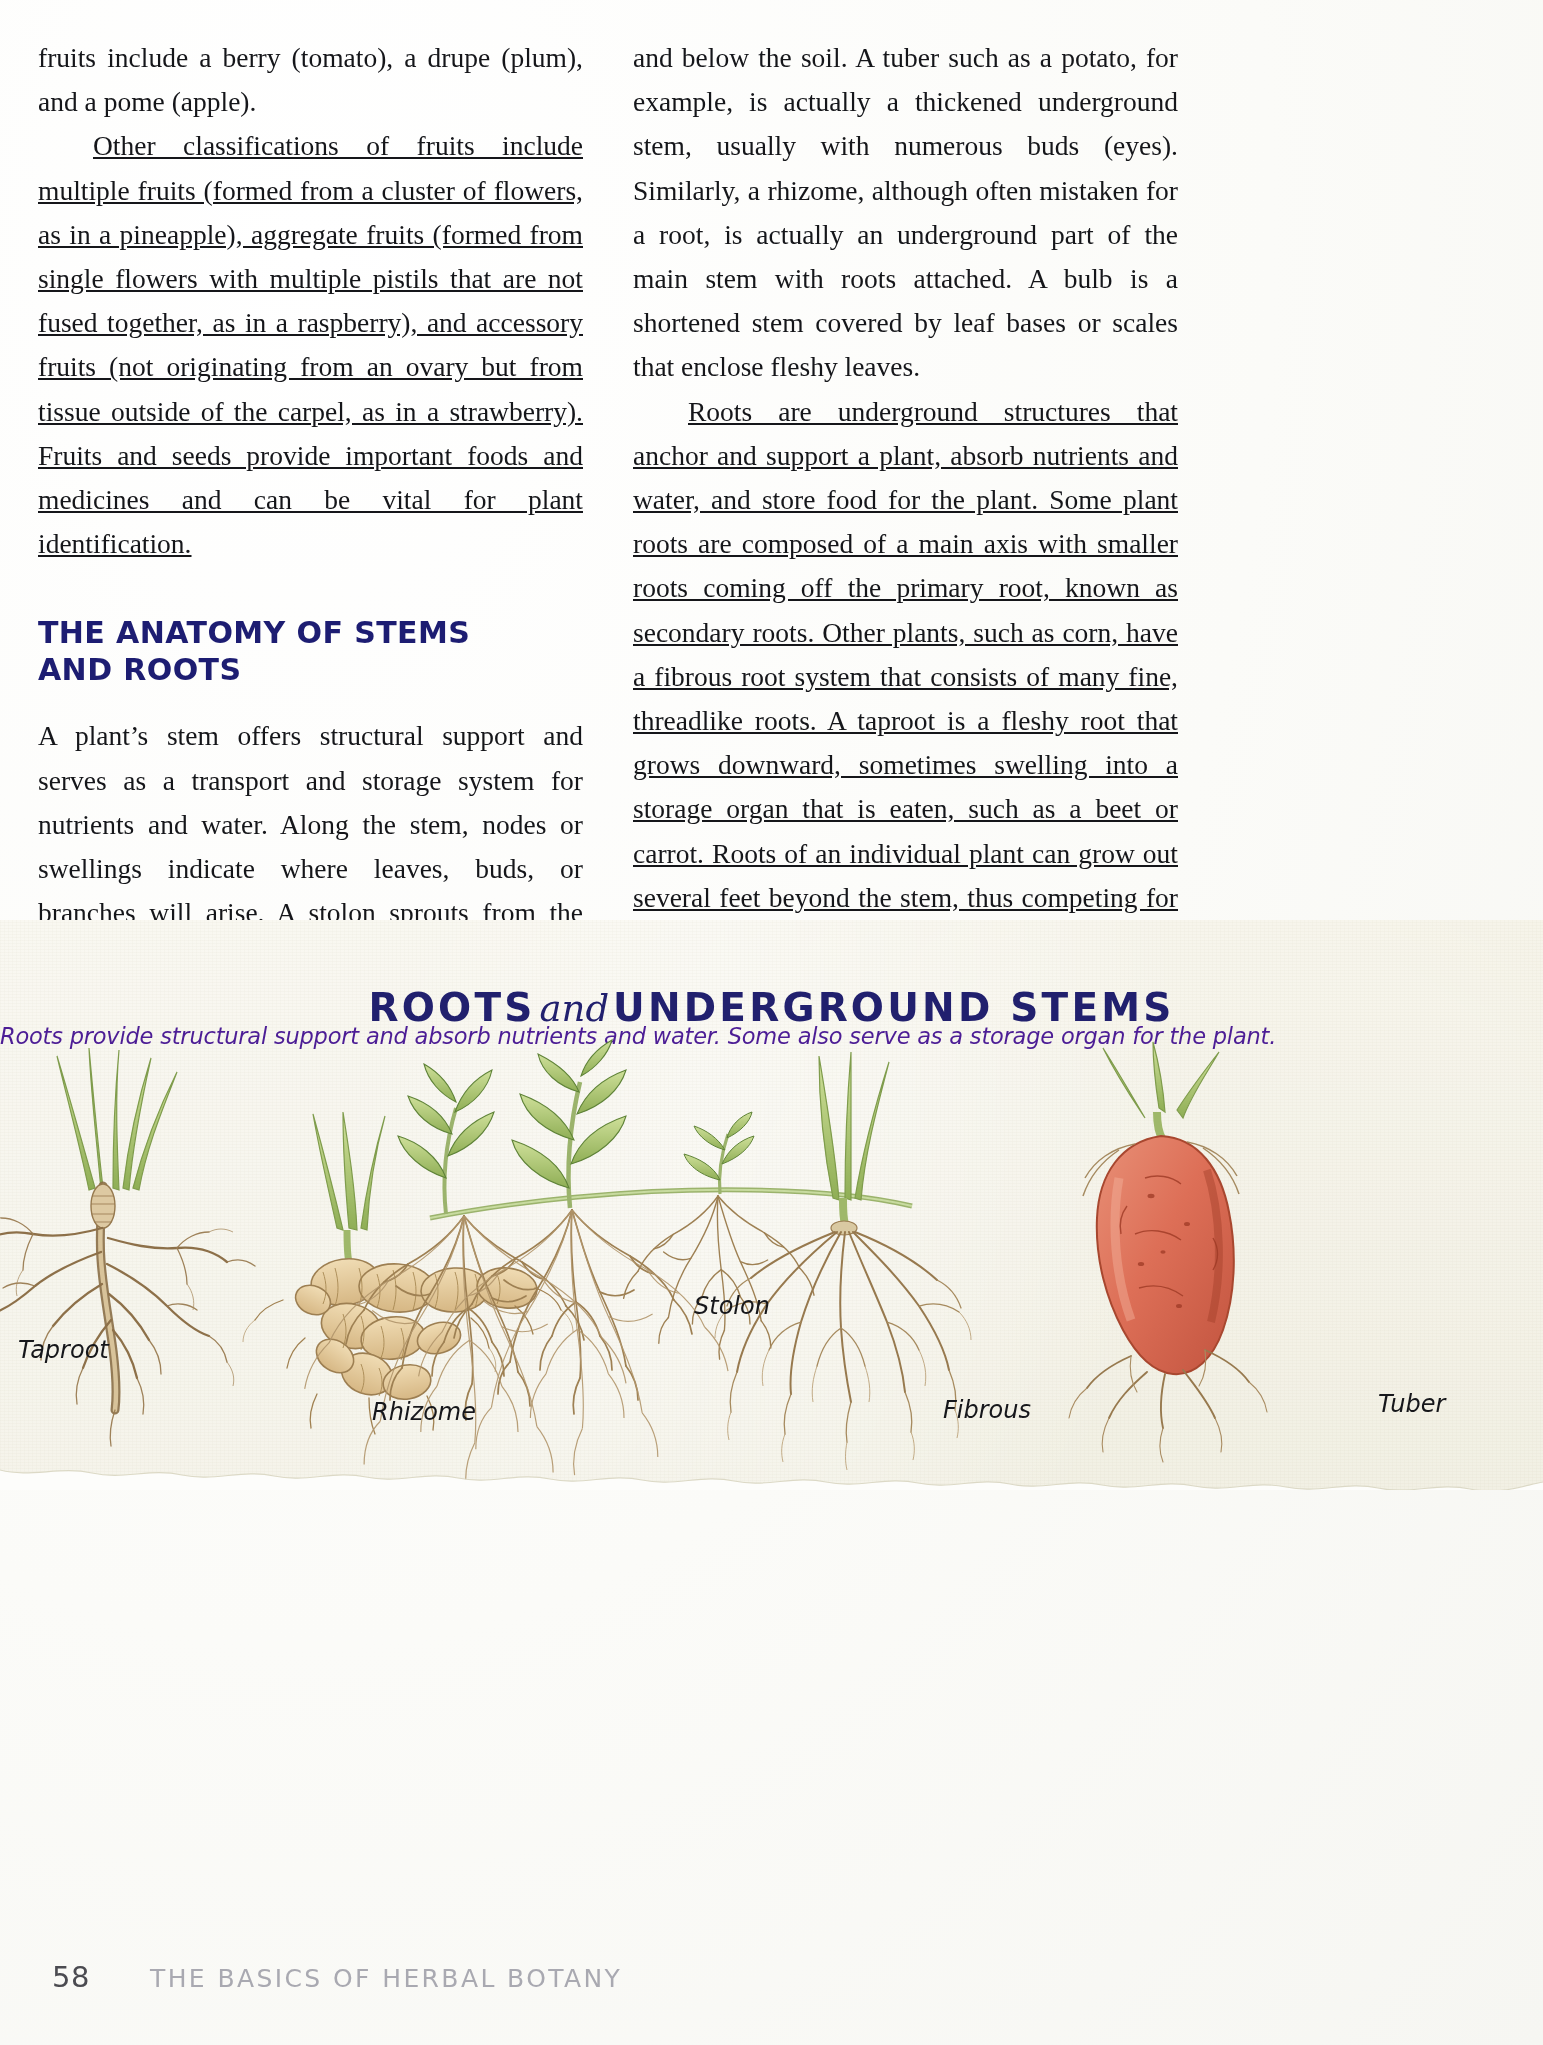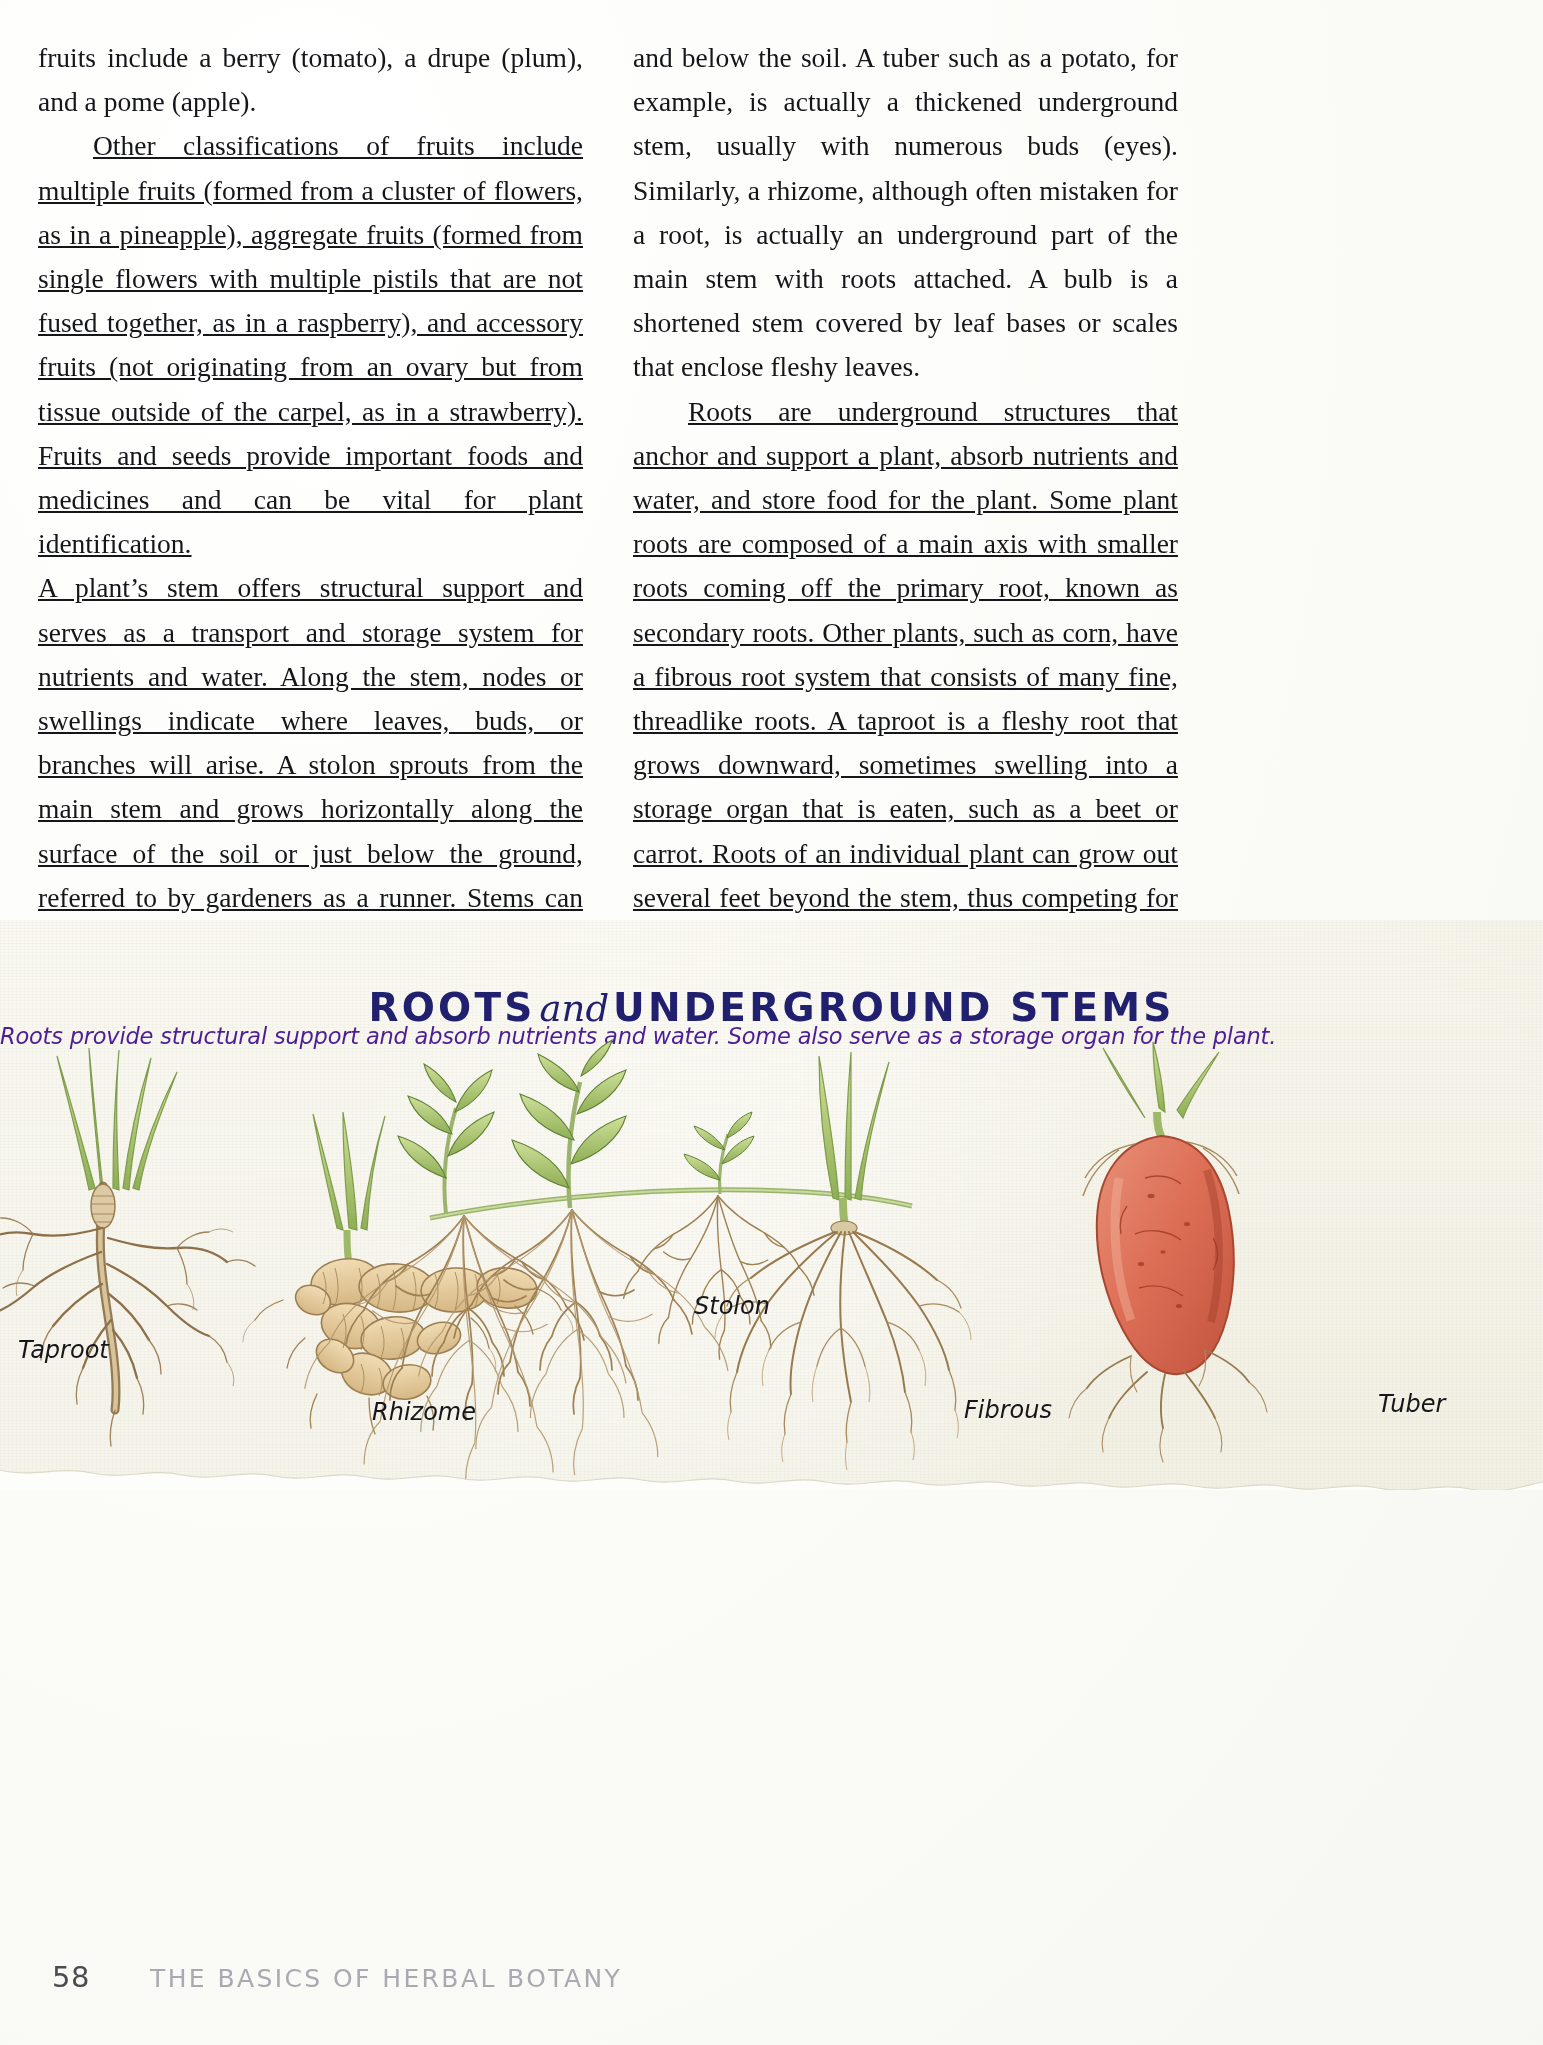--- a/index.html
+++ b/index.html
@@ -123,20 +123,24 @@
 <body>
 
 <div class="page">
 
   <div class="columns">
 
     <div class="col left">
       <p class="noindent">fruits include a berry (tomato), a drupe (plum), and a pome (apple).</p>
       <p>Other classifications of fruits include multiple fruits (formed from a cluster of flowers, as in a pineapple), aggregate fruits (formed from single flowers with multiple pistils that are not fused together, as in a raspberry), and accessory fruits (not originating from an ovary but from tissue outside of the carpel, as in a strawberry). Fruits and seeds provide important foods and medicines and can be vital for plant identification.</p>
 
+      <h2 class="sect">
+        <span>THE ANATOMY OF STEMS</span><br>
+        <span>AND ROOTS</span>
+      </h2>
 
       <p class="noindent">A plant’s stem offers structural support and serves as a transport and storage system for nutrients and water. Along the stem, nodes or swellings indicate where leaves, buds, or branches will arise. A stolon sprouts from the main stem and grows horizontally along the surface of the soil or just below the ground, referred to by gardeners as a runner. Stems can take many forms, both above</p>
     </div>
 
     <div class="col right">
       <p class="noindent">and below the soil. A tuber such as a potato, for example, is actually a thickened underground stem, usually with numerous buds (eyes). Similarly, a rhizome, although often mistaken for a root, is actually an underground part of the main stem with roots attached. A bulb is a shortened stem covered by leaf bases or scales that enclose fleshy leaves.</p>
       <p>Roots are underground structures that anchor and support a plant, absorb nutrients and water, and store food for the plant. Some plant roots are composed of a main axis with smaller roots coming off the primary root, known as secondary roots. Other plants, such as corn, have a fibrous root system that consists of many fine, threadlike roots. A taproot is a fleshy root that grows downward, sometimes swelling into a storage organ that is eaten, such as a beet or carrot. Roots of an individual plant can grow out several feet beyond the stem, thus competing for resources such as water and fertilizer. That’s why plant spacing, depending on the species grown, is important in the garden or farm field.</p>
     </div>
 
   </div>
@@ -476,21 +480,21 @@
           <path d="M22,104 C44,108 62,120 72,138"></path>
           <path d="M-46,112 C-64,124 -76,140 -82,158"></path>
           <path d="M38,110 C56,122 68,138 74,156"></path>
         </g>
       </g>
     </svg>
 
     <div class="label" style="left:18px;top:416px">Taproot</div>
     <div class="label" style="left:372px;top:478px">Rhizome</div>
     <div class="label" style="left:694px;top:372px">Stolon</div>
-    <div class="label" style="left:964px;top:476px">Fibrous</div>
+    <div class="label" style="left:943px;top:476px">Fibrous</div>
     <div class="label" style="left:1378px;top:470px">Tuber</div>
 
     <svg class="torn" viewBox="0 0 1543 26" preserveAspectRatio="none">
       <path d="M0,6 C30,14 60,2 92,9 C124,16 150,4 182,11 C214,18 242,5 274,12
                C306,19 334,6 366,13 C398,20 426,7 458,14 C490,21 518,8 550,15
                C582,22 610,9 642,16 C674,23 702,10 734,17 C766,24 794,11 826,18
                C858,25 886,12 918,19 C950,26 978,13 1010,20 C1042,27 1070,14 1102,21
                C1134,28 1162,15 1194,22 C1226,29 1254,16 1286,23 C1318,30 1346,17 1378,24
                C1410,31 1438,18 1470,25 C1500,31 1522,22 1543,18 L1543,26 L0,26 Z" fill="#fdfdfb"></path>
       <path d="M0,6 C30,14 60,2 92,9 C124,16 150,4 182,11 C214,18 242,5 274,12

